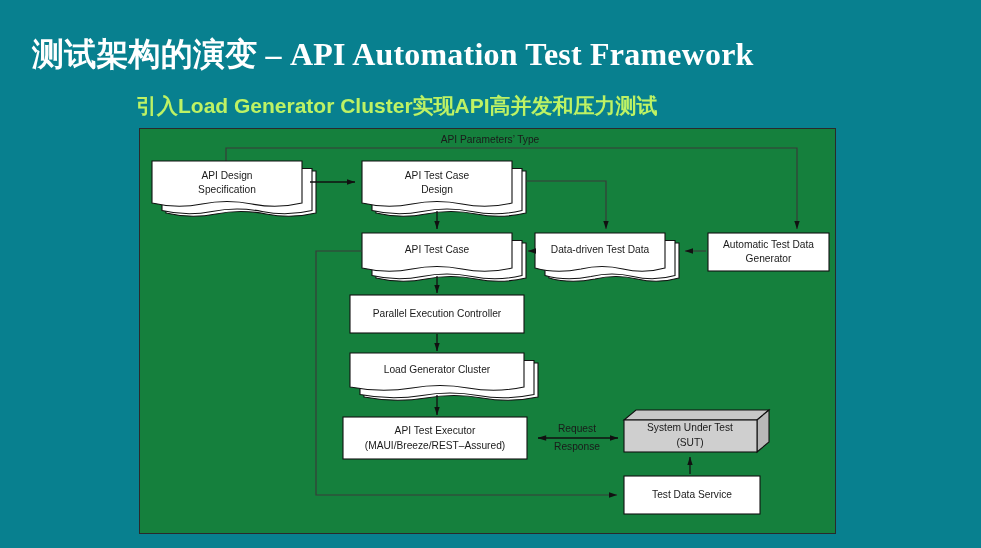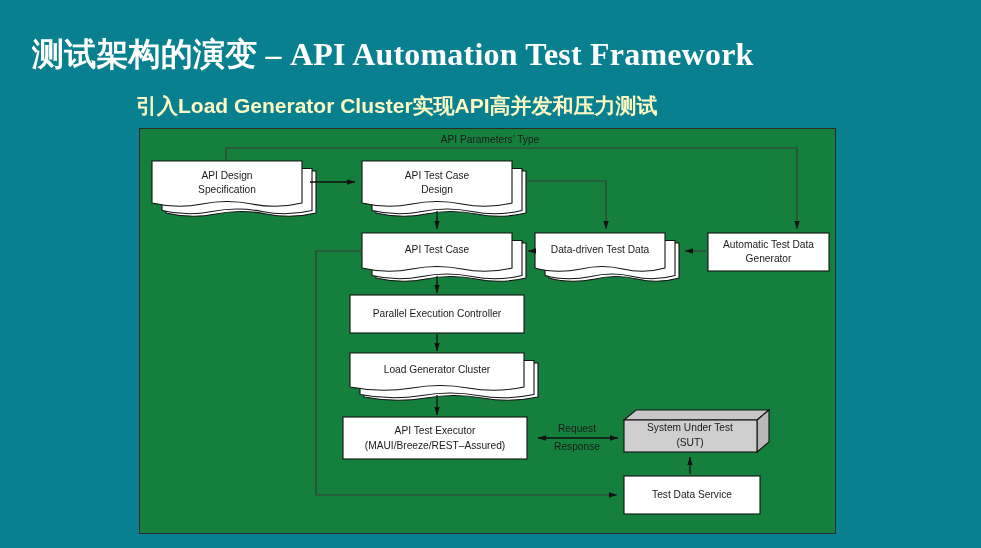--- a/index.html
+++ b/index.html
@@ -29,21 +29,21 @@
     line-height: 42px;
     letter-spacing: 0.2px;
     white-space: nowrap;
   }
   #subtitle {
     position: absolute;
     left: 136px;
     top: 92px;
     width: 800px;
     height: 30px;
-    color: #fef9c3;
+    color: #bef264;
     font-family: "Liberation Sans", "DejaVu Sans", sans-serif;
     font-weight: bold;
     font-size: 21px;
     line-height: 28px;
     white-space: nowrap;
   }
   #panel {
     position: absolute;
     left: 139px;
     top: 128px;

